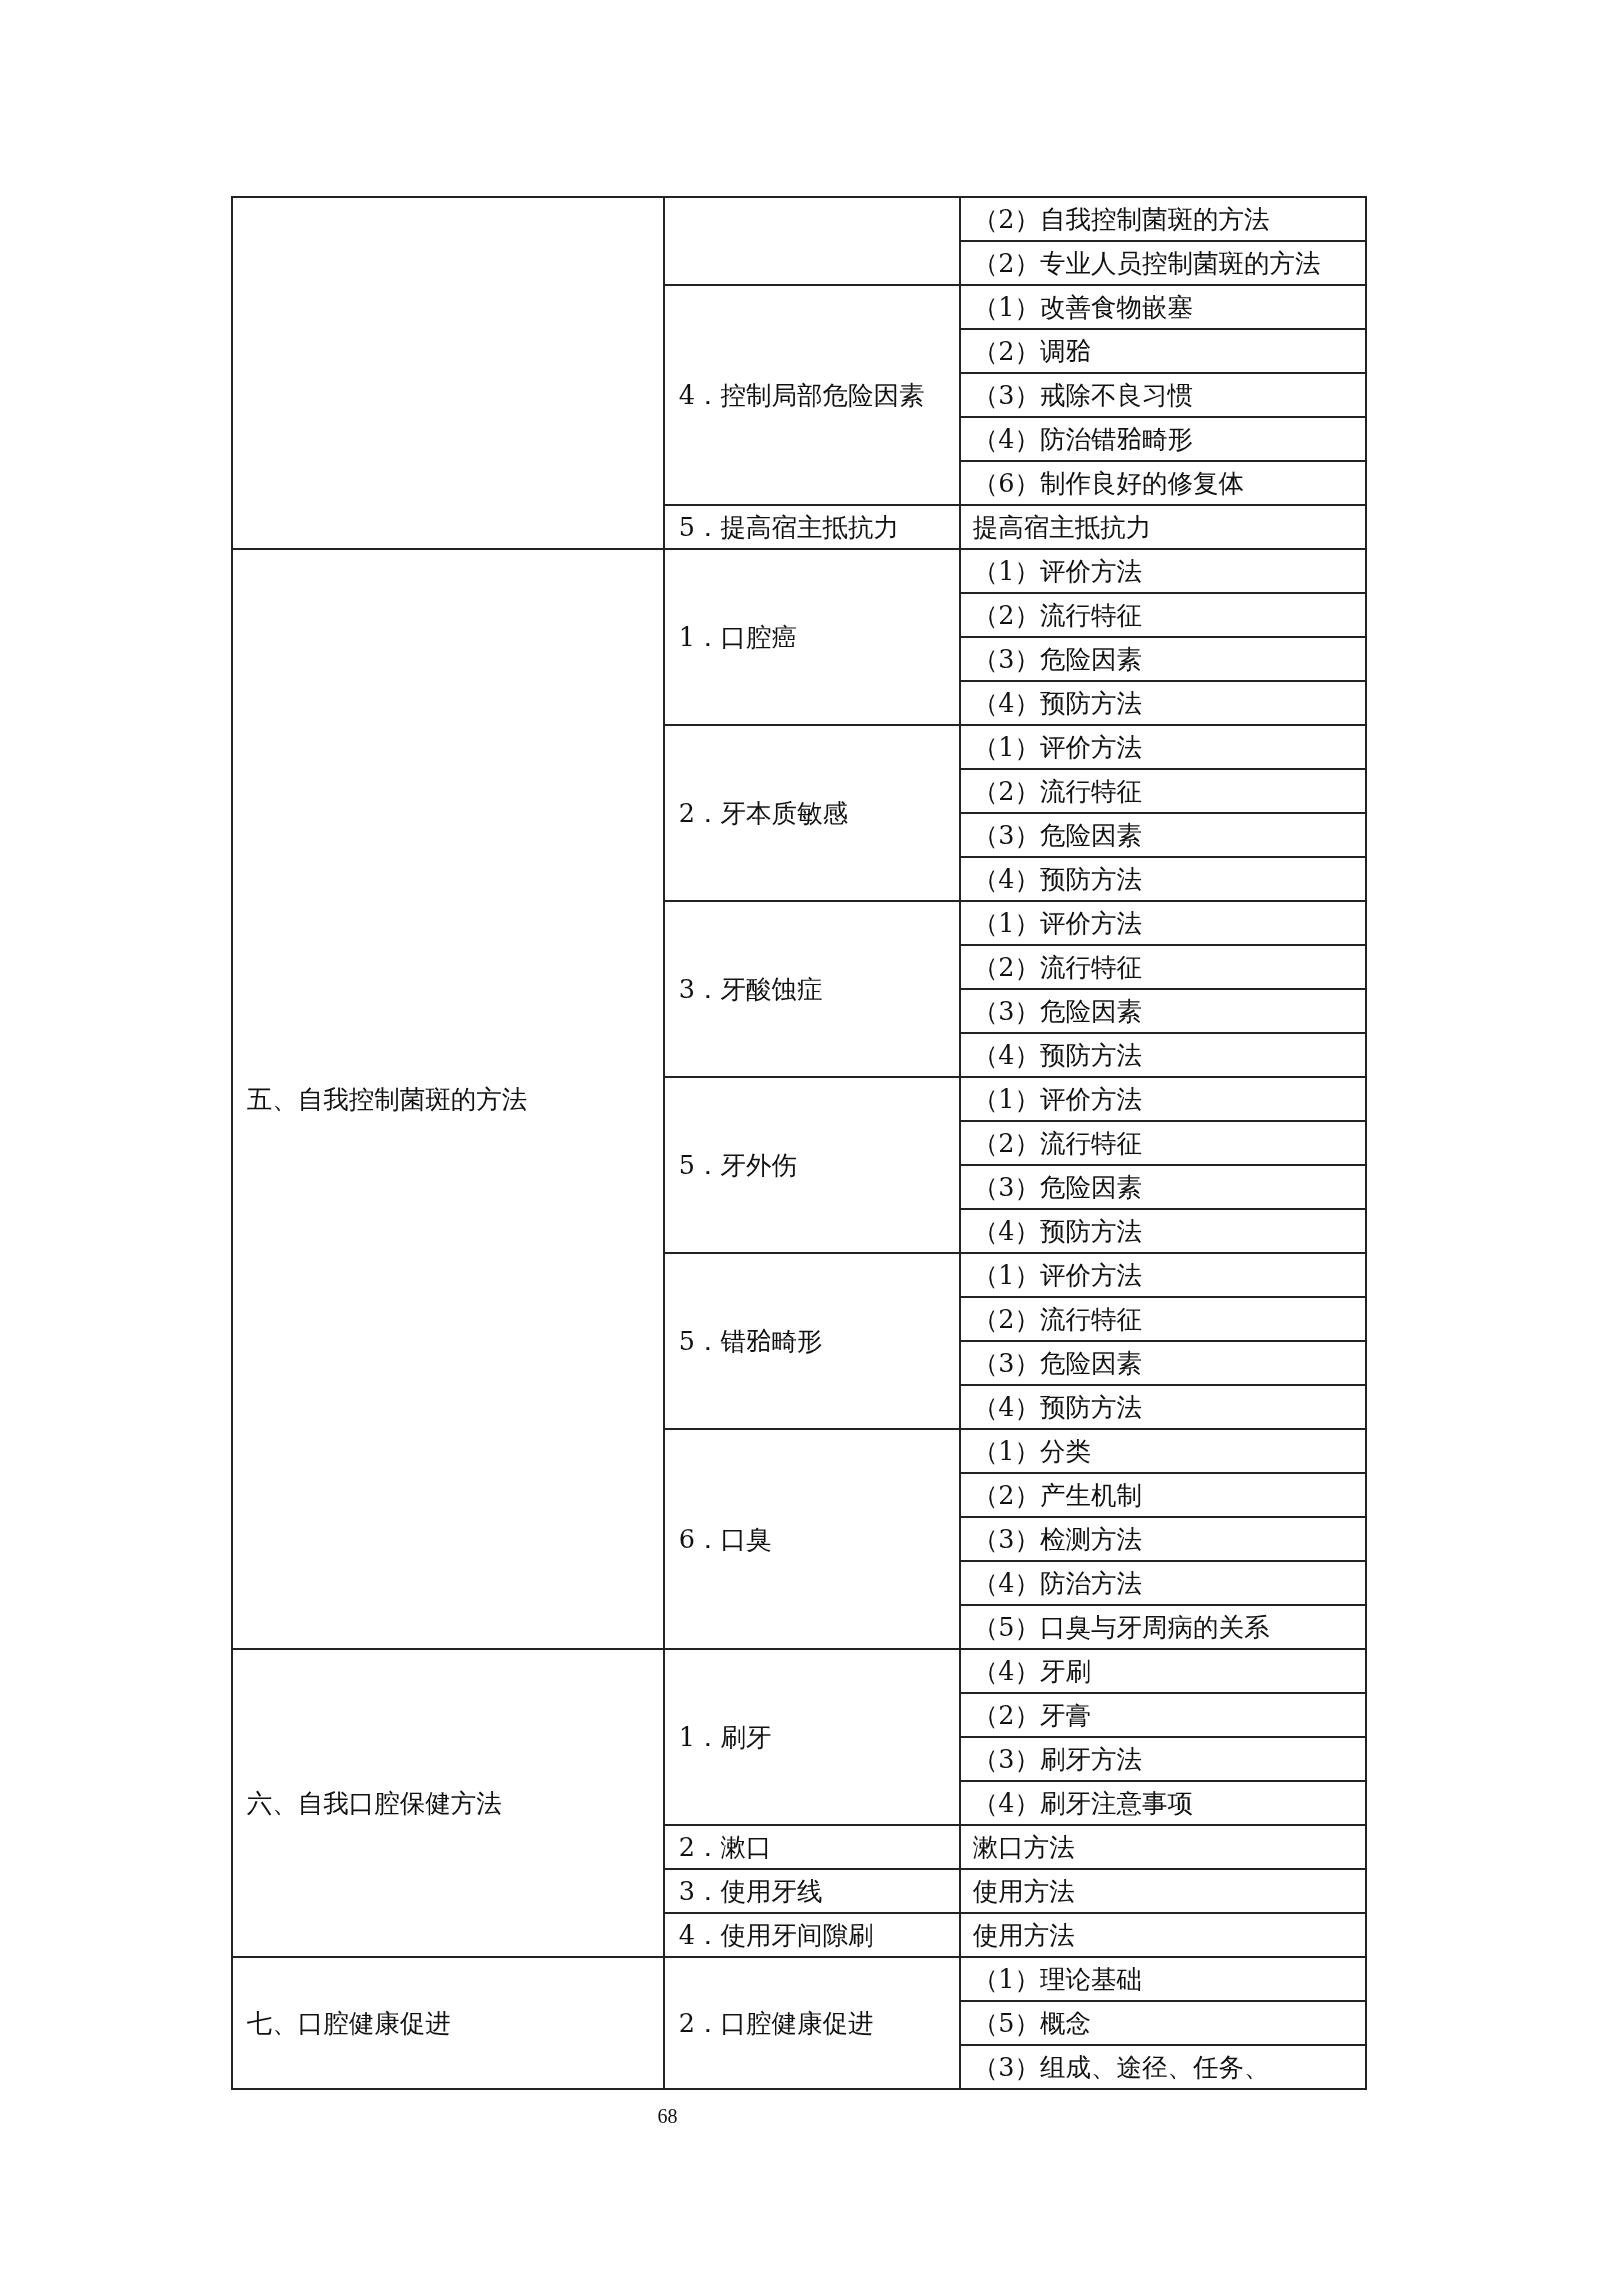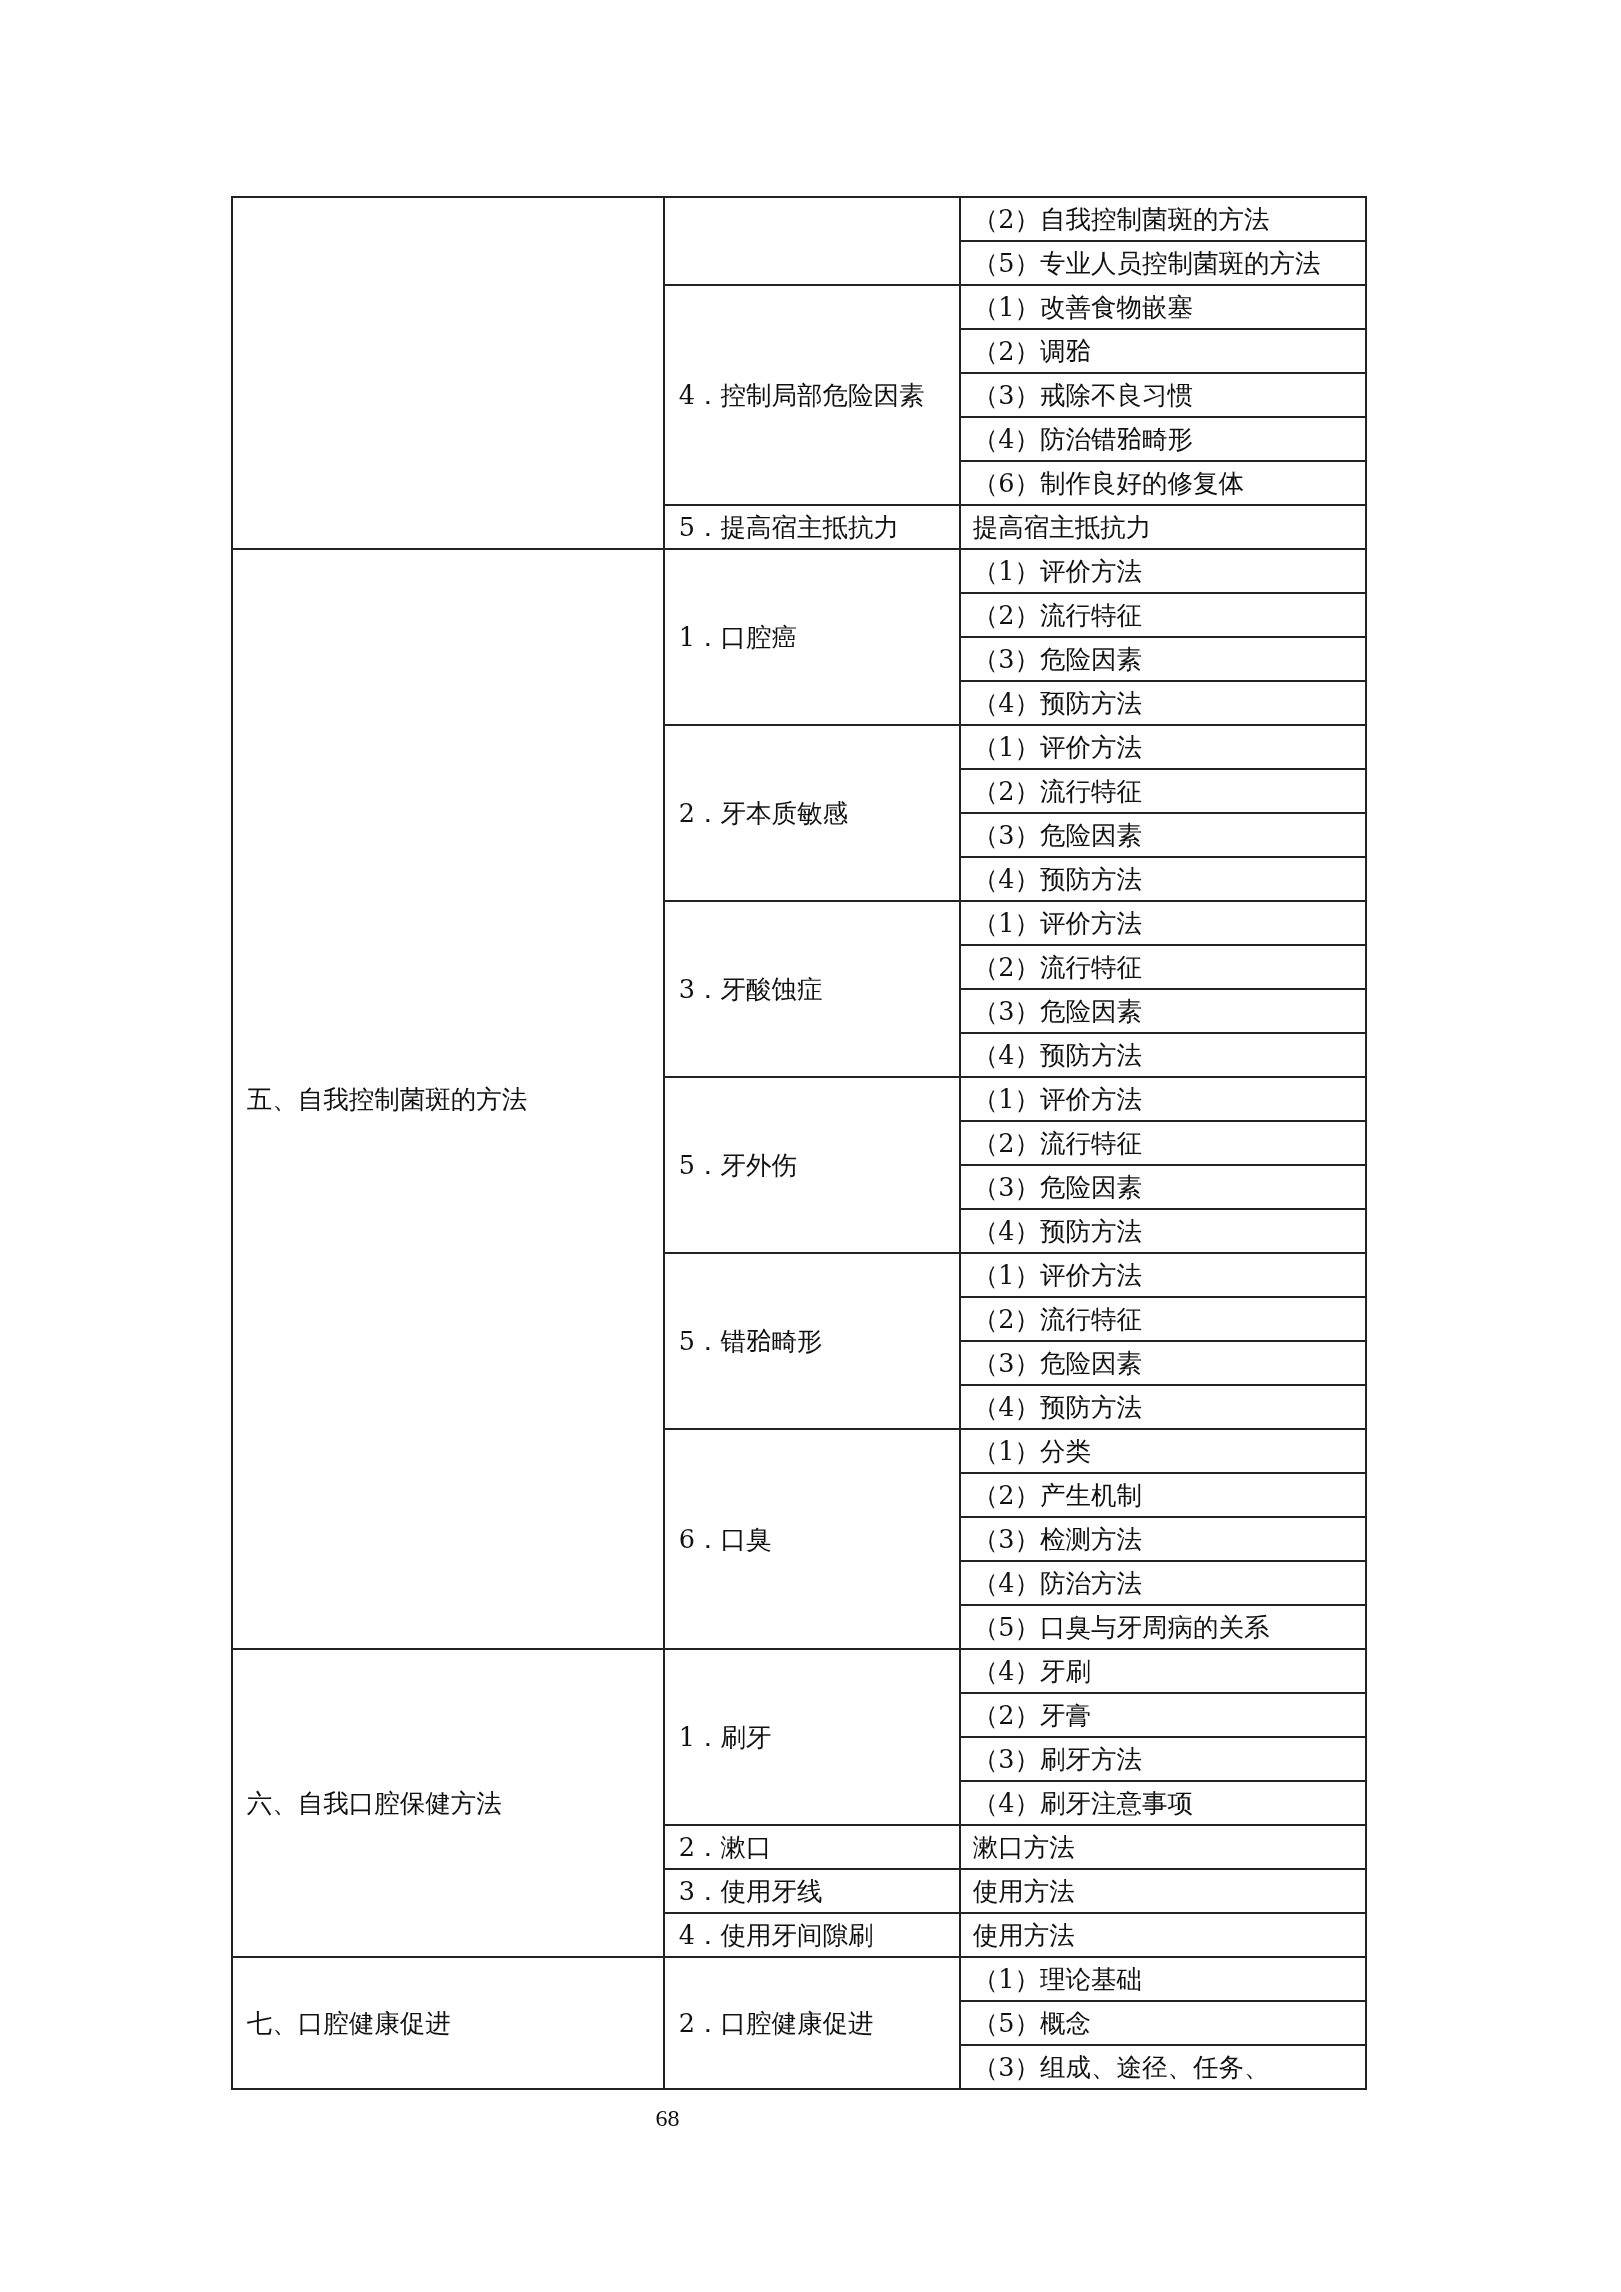--- a/index.html
+++ b/index.html
@@ -38,41 +38,41 @@
     #syllabus-table tr { height: 44px; }
     .col1 { width: 432px; }
     .col2 { width: 296px; }
     .col3 { width: 406px; }
     #page-number {
       position: absolute;
       left: 0;
       width: 1335px;
       top: 2105px;
       text-align: center;
-      font-size: 24px;
+      font-size: 20px;
       font-family: "Liberation Serif", serif;
     }
   </style>
 </head>
 <body>
 
 <table id="syllabus-table">
   <colgroup>
     <col class="col1">
       <col class="col2">
       <col class="col3">
   </colgroup>
   <tbody id="table-body">
       <tr>
         <td rowspan="8" class="c1"></td>
         <td rowspan="2" class="c2"></td>
         <td class="c3">（2）自我控制菌斑的方法</td>
       </tr>
       <tr>
-        <td class="c3">（5）专业人员控制菌斑的方法</td>
+        <td class="c3">（2）专业人员控制菌斑的方法</td>
       </tr>
       <tr>
         <td rowspan="5" class="c2">4．控制局部危险因素</td>
         <td class="c3">（1）改善食物嵌塞</td>
       </tr>
       <tr>
         <td class="c3">（2）调𬌗</td>
       </tr>
       <tr>
         <td class="c3">（3）戒除不良习惯</td>

